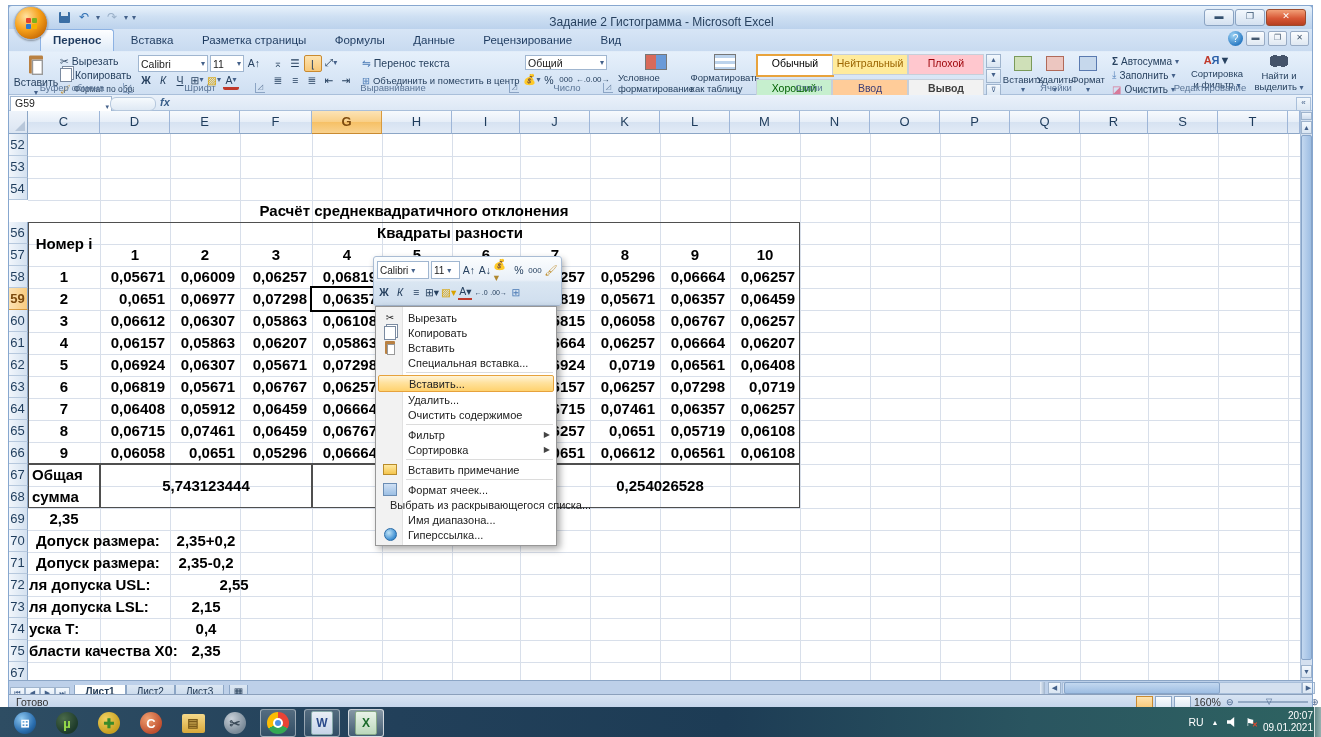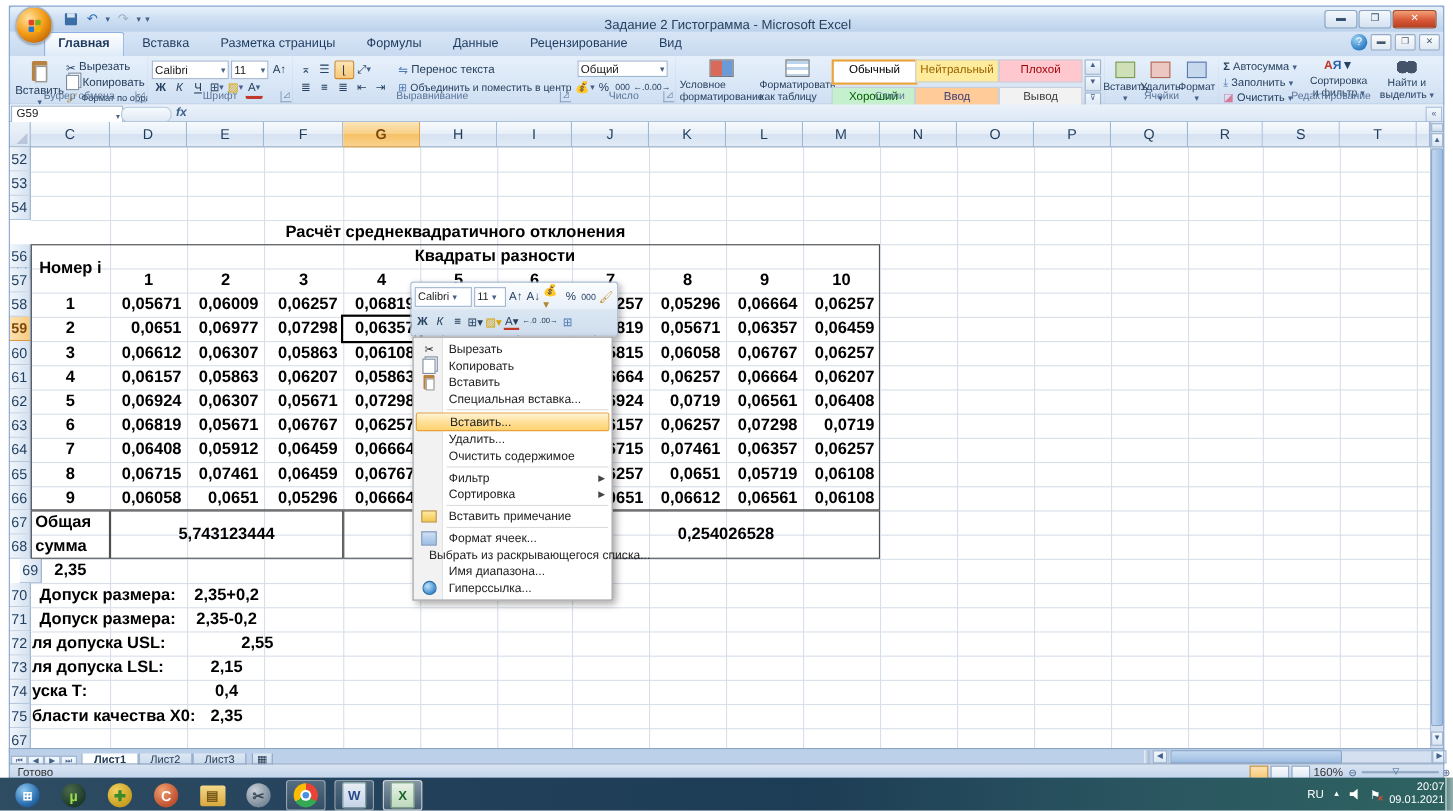--- a/index.html
+++ b/index.html
@@ -128,21 +128,21 @@
       <span class="floppy"></span>
     </span>
   <span class="qbtn">↶</span>
     <span class="caret">▾</span>
   <span class="qbtn" style="color:#9ab0c8">↷</span>
     <span class="caret">▾</span>
   <span class="caret">▾</span>
 </div>
 
 <div id="tabrow" class="abs">
-  <span class="rtab active" style="margin-left:32px">Главная</span>
+  <span class="rtab active" style="margin-left:32px">Перенос</span>
   <span class="rtab">Вставка</span>
   <span class="rtab">Разметка страницы</span>
   <span class="rtab">Формулы</span>
   <span class="rtab">Данные</span>
   <span class="rtab">Рецензирование</span>
   <span class="rtab">Вид</span>
   <div id="tab-right" class="abs">
     <span id="help-orb">?</span>
     <span class="wwb">▬</span>
     <span class="wwb">❐</span>
@@ -253,21 +253,21 @@
       <span style="width:20px;height:14px;background:repeating-linear-gradient(#bcd3ec 0 3px,#fff 3px 6px);border:1px solid #777;margin:1px 0 2px"></span>
       <span>Форматировать как таблицу</span>
         <span class="caret">▾</span>
     </div>
     <div class="abs" style="left:142px;top:2px;display:grid;grid-template-columns:74px 74px 74px;gap:2px" id="style-gallery">
         <div class="sg" style="background: rgb(255, 255, 255); color: rgb(0, 0, 0); border: 2px solid rgb(232, 163, 61); line-height: 15px;">Обычный</div>
         <div class="sg" style="background: rgb(255, 235, 156); color: rgb(156, 101, 0);">Нейтральный</div>
         <div class="sg" style="background: rgb(255, 199, 206); color: rgb(156, 0, 6);">Плохой</div>
         <div class="sg" style="background: rgb(198, 239, 206); color: rgb(0, 97, 0);">Хороший</div>
         <div class="sg" style="background: rgb(255, 204, 153); color: rgb(63, 63, 118);">Ввод</div>
-        <div class="sg" style="background: rgb(242, 242, 242); color: rgb(63, 63, 63);">Вывод</div>
+        <div class="sg" style="background: rgb(242, 242, 242); color: rgb(63, 63, 63); font-weight: bold;">Вывод</div>
       </div>
     <div class="abs" style="left:372px;top:2px;display:flex;flex-direction:column;gap:1px">
       <span class="navb">▲</span>
       <span class="navb">▼</span>
       <span class="navb">⊽</span>
     </div>
     <span class="glabel">Стили</span>
   </div>
 
   <div class="rgroup" style="left:996px;width:104px">
@@ -402,21 +402,21 @@
     <div class="abs rowhead sel" style="left: 8px; top: 288px; width: 20px; height: 22px;">59</div>
     <div class="abs rowhead" style="left: 8px; top: 310px; width: 20px; height: 22px;">60</div>
     <div class="abs rowhead" style="left: 8px; top: 332px; width: 20px; height: 22px;">61</div>
     <div class="abs rowhead" style="left: 8px; top: 354px; width: 20px; height: 22px;">62</div>
     <div class="abs rowhead" style="left: 8px; top: 376px; width: 20px; height: 22px;">63</div>
     <div class="abs rowhead" style="left: 8px; top: 398px; width: 20px; height: 22px;">64</div>
     <div class="abs rowhead" style="left: 8px; top: 420px; width: 20px; height: 22px;">65</div>
     <div class="abs rowhead" style="left: 8px; top: 442px; width: 20px; height: 22px;">66</div>
     <div class="abs rowhead" style="left: 8px; top: 464px; width: 20px; height: 22px;">67</div>
     <div class="abs rowhead" style="left: 8px; top: 486px; width: 20px; height: 22px;">68</div>
-    <div class="abs rowhead" style="left: 8px; top: 508px; width: 20px; height: 22px; margin-left: 10px;">69</div>
+    <div class="abs rowhead" style="left: 8px; top: 508px; width: 20px; height: 22px;">69</div>
     <div class="abs rowhead" style="left: 8px; top: 530px; width: 20px; height: 22px;">70</div>
     <div class="abs rowhead" style="left: 8px; top: 552px; width: 20px; height: 22px;">71</div>
     <div class="abs rowhead" style="left: 8px; top: 574px; width: 20px; height: 22px;">72</div>
     <div class="abs rowhead" style="left: 8px; top: 596px; width: 20px; height: 22px;">73</div>
     <div class="abs rowhead" style="left: 8px; top: 618px; width: 20px; height: 22px;">74</div>
     <div class="abs rowhead" style="left: 8px; top: 640px; width: 20px; height: 22px;">75</div>
     <div class="abs rowhead" style="left: 8px; top: 662px; width: 20px; height: 22px;">67</div>
     <div class="abs tblborder" style="left: 28px; top: 222px; width: 772px; height: 242px;"></div>
     <div class="abs tblborder" style="left: 28px; top: 464px; width: 72px; height: 44px;"></div>
     <div class="abs tblborder" style="left: 100px; top: 464px; width: 212px; height: 44px;"></div>

